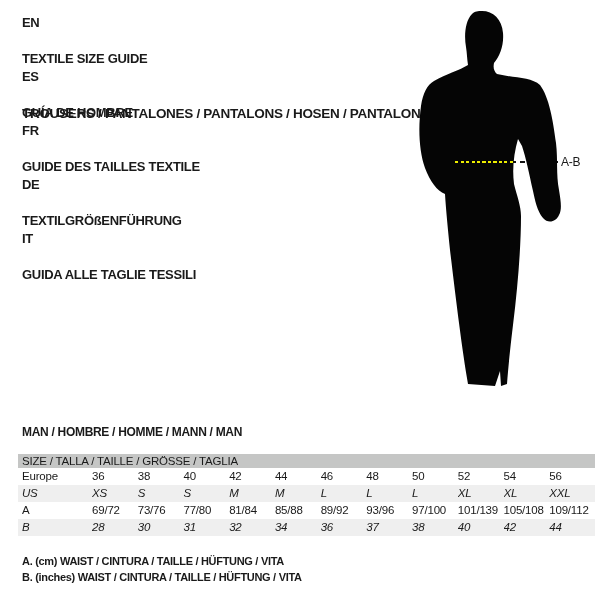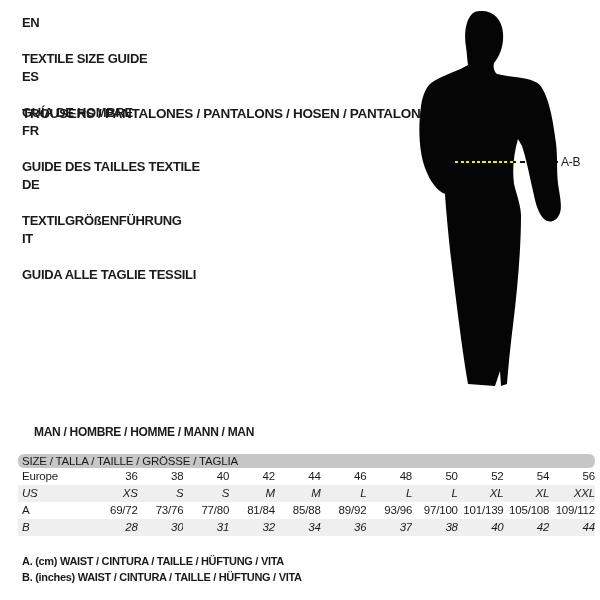--- a/index.html
+++ b/index.html
@@ -40,33 +40,32 @@
   .dot-line {
     position: absolute; left: 455px; top: 161px; width: 58px; height: 2px; z-index: 3;
     background: repeating-linear-gradient(90deg, var(--dot-line) 0 3px, transparent 3px 5.5px);
   }
   .measure-label {
     position: absolute; left: 561px; top: 154px; z-index: 4;
     font-size: 12px; line-height: 16px; letter-spacing: -0.2px;
   }
 
   .section-title {
-    position: absolute; left: 34px; top: 425px;
+    position: absolute; left: 22px; top: 425px;
     font-weight: bold; font-size: 12px; line-height: 14px; letter-spacing: -0.3px;
   }
 
   .size-table { position: absolute; left: 18px; top: 454px; width: 577px; font-size: 11.5px; letter-spacing: -0.2px; }
   .size-table-header {
     height: 14px; line-height: 14px; padding-left: 4px;
     background: var(--header-bar);
-    border-radius: 6px;
   }
   .t-row { display: grid; grid-template-columns: 74px repeat(11, 1fr); height: 17px; line-height: 17px; }
   .t-row.alt { background: var(--row-alt); font-style: italic; }
-  .t-row .cell { text-align: right; overflow: hidden; white-space: nowrap; }
+  .t-row .cell { text-align: left; overflow: hidden; white-space: nowrap; }
   .t-row .row-label { text-align: left; padding-left: 4px; }
 
   .footnotes {
     position: absolute; left: 22px; top: 554px;
     font-weight: bold; font-size: 11px; line-height: 15.5px; letter-spacing: -0.3px;
   }
 </style>
 </head>
 <body>
 

